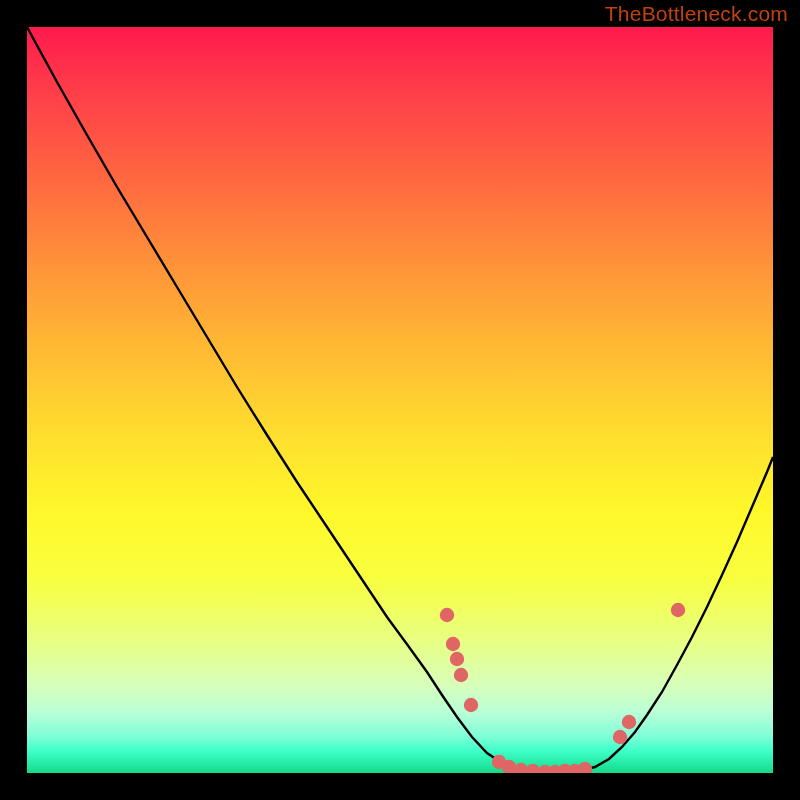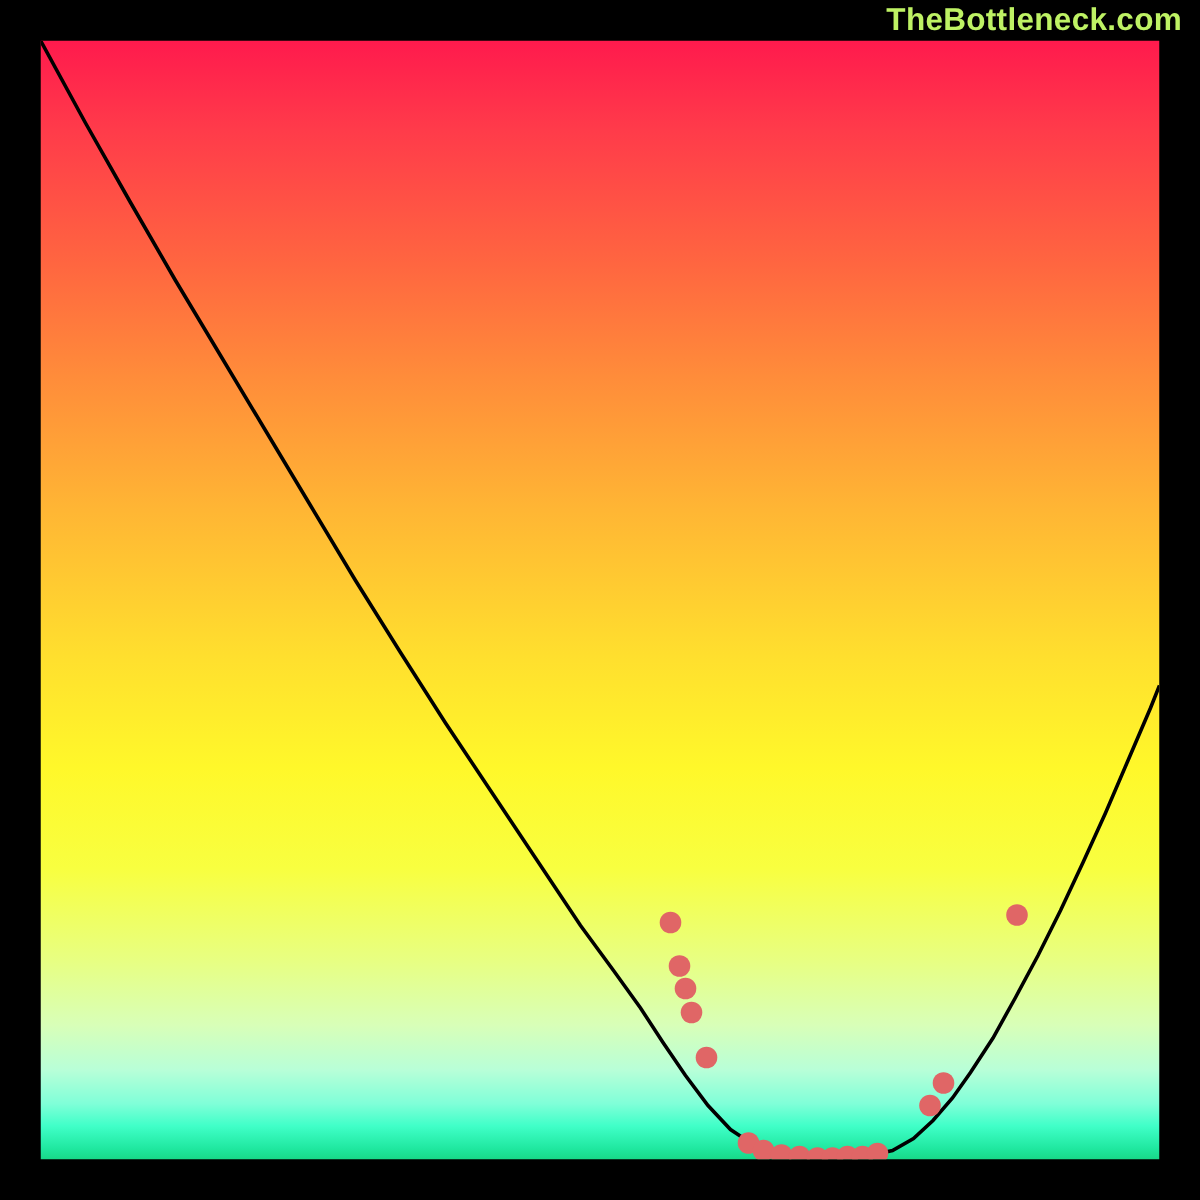--- a/index.html
+++ b/index.html
@@ -8,23 +8,23 @@
     width: 800px;
     height: 800px;
     background: #000;
     position: relative;
     font-family: Arial, sans-serif;
   }
   .watermark {
     position: absolute;
     top: 2px;
     right: 12px;
-    color: #bef264;
+    color: #c2410c;
     font-size: 21px;
-    font-weight: 700;
+    font-weight: 400;
     z-index: 10;
     letter-spacing: 0.2px;
   }
   .plot-area {
     position: absolute;
     left: 27px;
     top: 27px;
     width: 746px;
     height: 746px;
     overflow: hidden;

